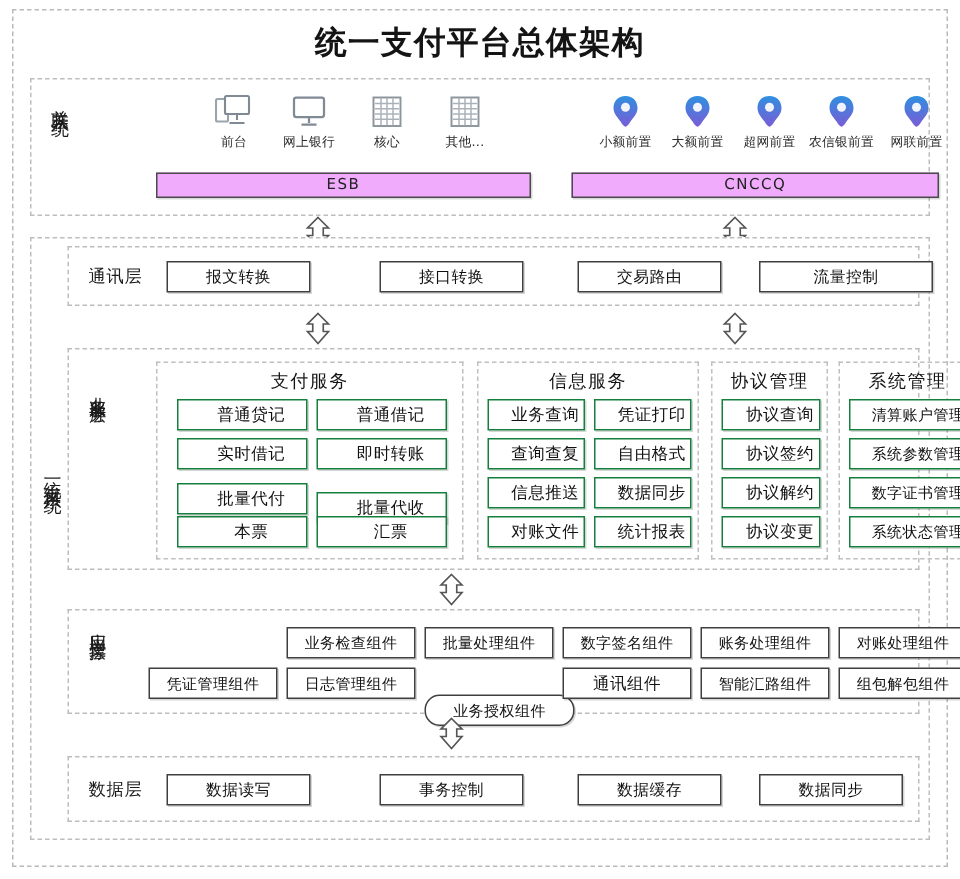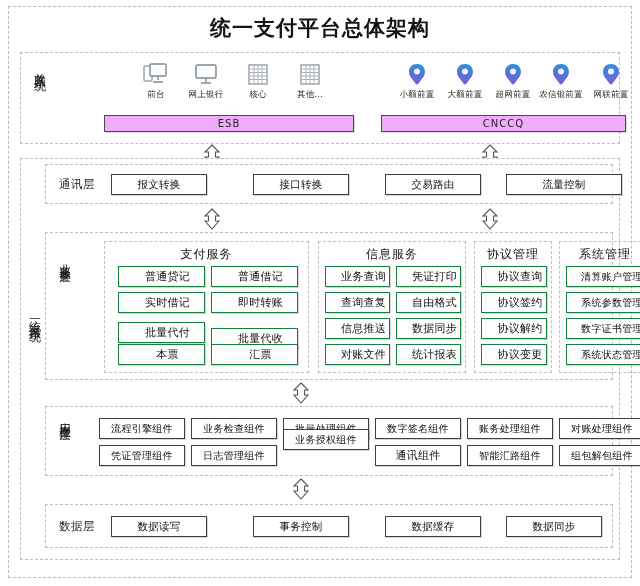--- a/index.html
+++ b/index.html
@@ -329,30 +329,29 @@
 
   <div class="arrow" style="left:289px;top:382px;">
     <svg width="24" height="22" viewBox="0 0 24 22">
       <path d="M12 1 L19 8 L15.5 8 L15.5 13 L19 13 L12 21 L5 13 L8.5 13 L8.5 8 L5 8 Z" fill="#fff" stroke="#555" stroke-width="1.1"></path>
     </svg>
   </div>
 
   <div class="layer" style="left:45px;top:406px;width:568px;height:70px;">
     <div class="layer-label vert" style="left:10px;top:6px;width:15px;font-size:11.5px;">应用支撑层</div>
 
-    <div class="box" style="left:53px;top:11px;width:86px;height:21px;font-size:10px;">流程引擎组件</div>
     <div class="box" style="left:145px;top:11px;width:86px;height:21px;font-size:10px;">业务检查组件</div>
     <div class="box" style="left:237px;top:11px;width:86px;height:21px;font-size:10px;">批量处理组件</div>
     <div class="box" style="left:329px;top:11px;width:86px;height:21px;font-size:10px;">数字签名组件</div>
     <div class="box" style="left:421px;top:11px;width:86px;height:21px;font-size:10px;">账务处理组件</div>
     <div class="box" style="left:513px;top:11px;width:86px;height:21px;font-size:10px;">对账处理组件</div>
 
     <div class="box" style="left:53px;top:38px;width:86px;height:21px;font-size:10px;">凭证管理组件</div>
     <div class="box" style="left:145px;top:38px;width:86px;height:21px;font-size:10px;">日志管理组件</div>
-    <div class="box" style="left:237px;top:22px;width:86px;height:21px;font-size:10px;">业务授权组件</div>
+    <div class="box" style="left:237px;top:56px;width:100px;height:21px;font-size:10px;border-radius:10px;">业务授权组件</div>
     <div class="box" style="left:329px;top:38px;width:86px;height:21px;font-size:11px;">通讯组件</div>
     <div class="box" style="left:421px;top:38px;width:86px;height:21px;font-size:10px;">智能汇路组件</div>
     <div class="box" style="left:513px;top:38px;width:86px;height:21px;font-size:10px;">组包解包组件</div>
   </div>
 
   <div class="arrow" style="left:289px;top:478px;">
     <svg width="24" height="22" viewBox="0 0 24 22">
       <path d="M12 1 L19 8 L15.5 8 L15.5 13 L19 13 L12 21 L5 13 L8.5 13 L8.5 8 L5 8 Z" fill="#fff" stroke="#555" stroke-width="1.1"></path>
     </svg>
   </div>

